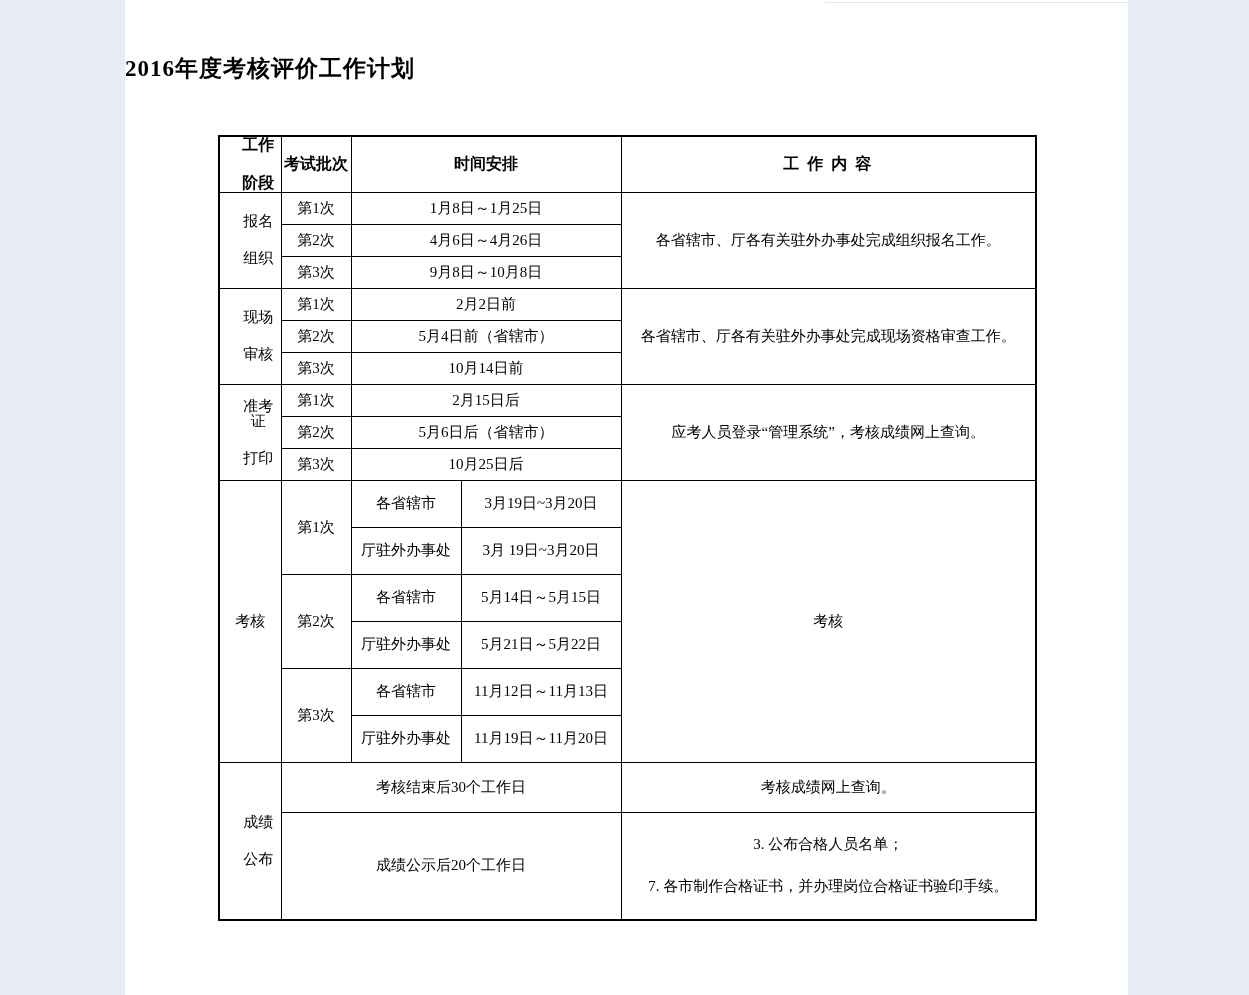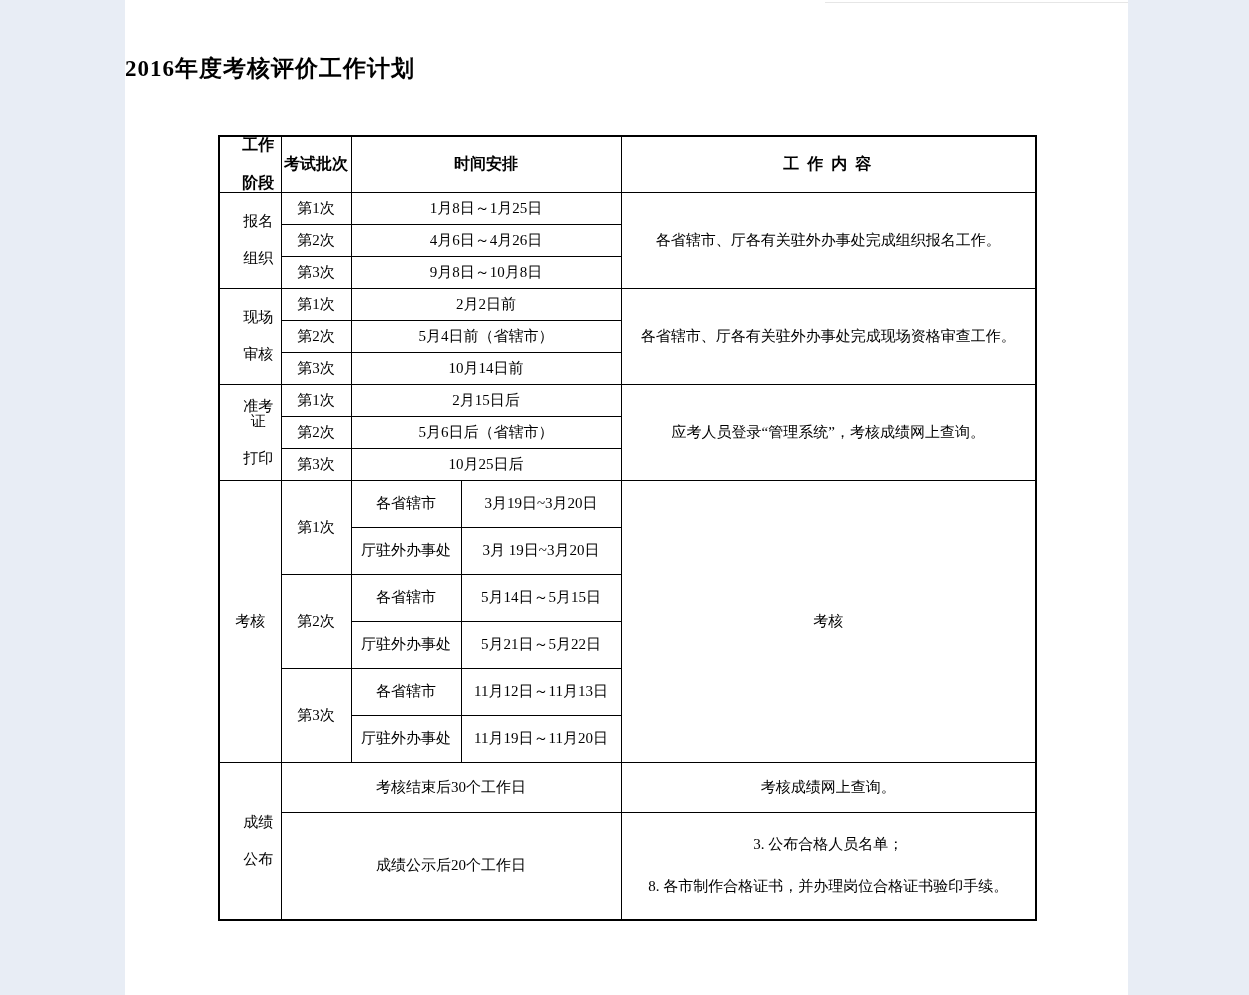--- a/index.html
+++ b/index.html
@@ -185,18 +185,18 @@
         <div>成绩</div>
         <div>公布</div>
       </td>
       <td colspan="3">考核结束后30个工作日</td>
       <td class="content-cell">考核成绩网上查询。</td>
     </tr>
     <tr class="h-r2">
       <td colspan="3">成绩公示后20个工作日</td>
       <td class="content-cell">
         <div class="list-line">3. 公布合格人员名单；</div>
-        <div class="list-line">8. 各市制作合格证书，并办理岗位合格证书验印手续。</div>
+        <div class="list-line">7. 各市制作合格证书，并办理岗位合格证书验印手续。</div>
       </td>
     </tr>
   </tbody>
     </table>
 </div>
 
 </body></html>

